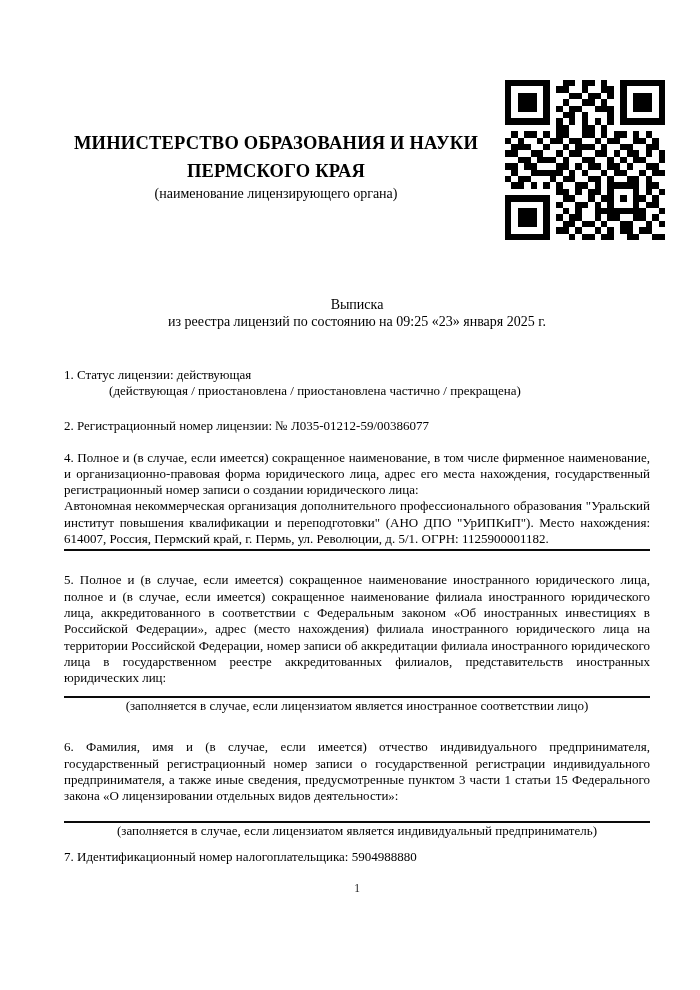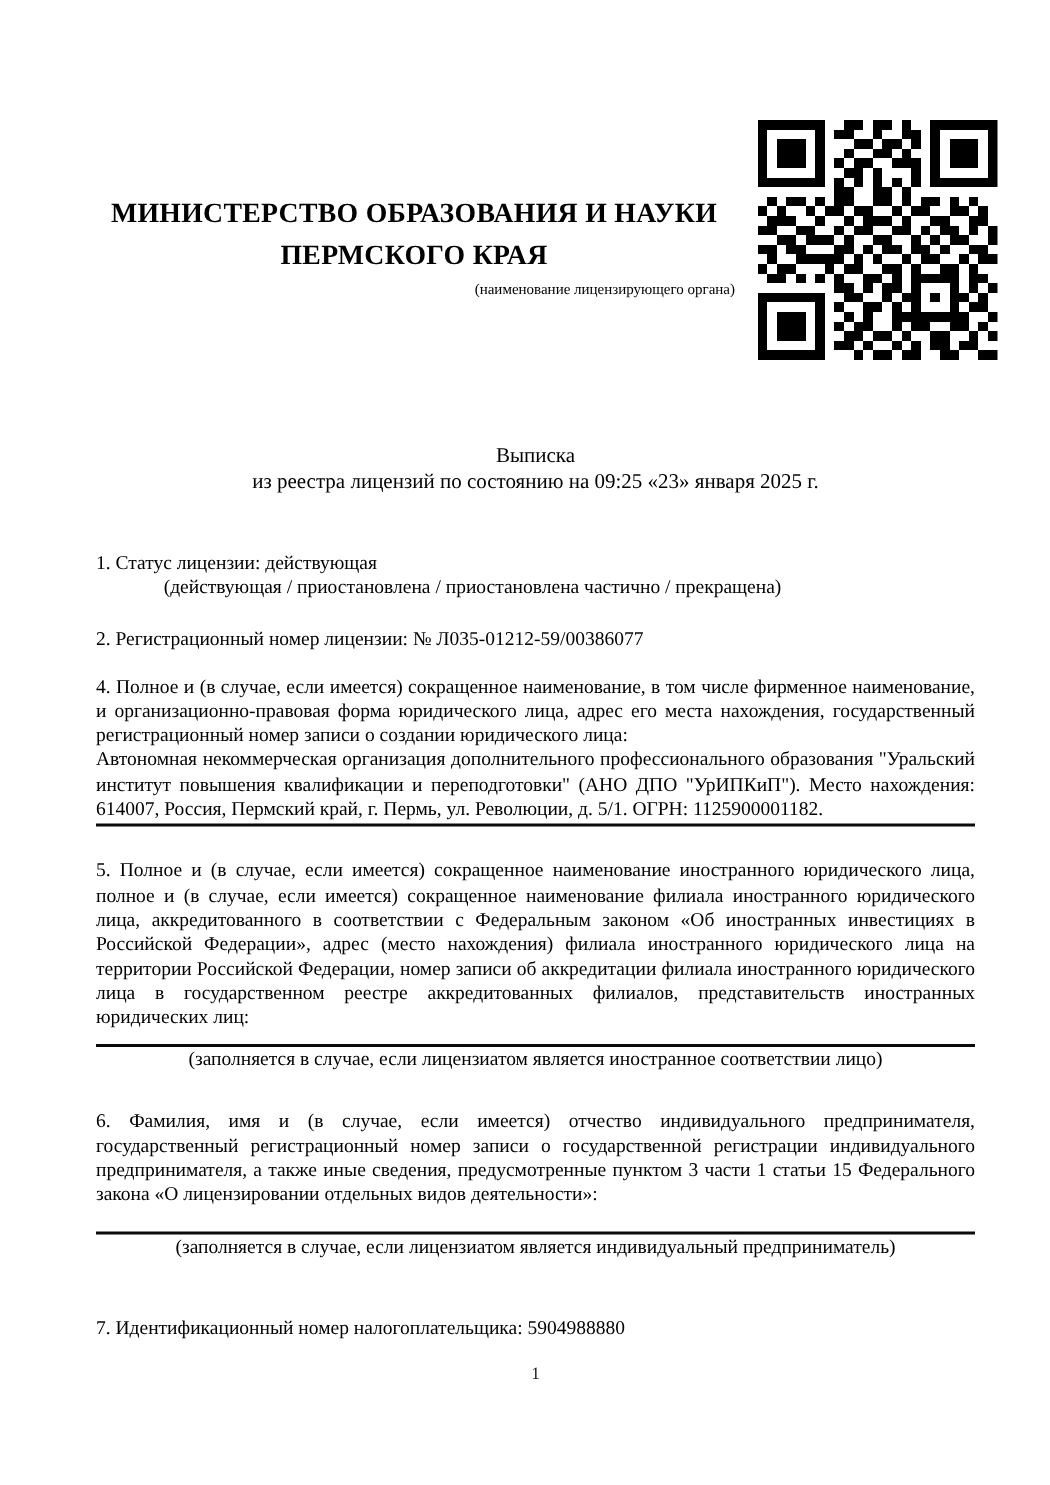--- a/index.html
+++ b/index.html
@@ -13,21 +13,21 @@
   .page { position: absolute; inset: 0; }
 
   .header {
     position: absolute; top: 129px; left: 62px; width: 428px;
     text-align: center;
   }
   .header-title {
     font-weight: bold; font-size: 18.5px; line-height: 28px;
     letter-spacing: 0.2px;
   }
-  .header-subtitle { font-size: 10px; line-height: 11px; margin-top: 3px; text-align: right; }
+  .header-subtitle { font-size: 14px; line-height: 11px; margin-top: 3px; }
 
   .qr {
     position: absolute; top: 80px; left: 505px;
     width: 160px; height: 160px;
   }
   .qr svg { width: 100%; height: 100%; display: block; }
 
   .content { position: absolute; top: 296px; left: 64px; width: 586px; }
 
   .doc-title { text-align: center; font-size: 14px; line-height: 17px; }
@@ -40,21 +40,21 @@
   .rule { border-top: 2px solid #0a0a0a; margin-top: 2px; height: 0; }
   .item-note { font-size: 13px; line-height: 12px; text-align: center; margin-top: 2px; }
 
   .item-1 { margin-bottom: 21px; }
   .item-1 .item-note { padding-right: 84px; }
   .item-2 { margin-bottom: 15px; }
   .item-3 { margin-bottom: 16px; }
   .item-4 { margin-bottom: 21px; }
   .item-5 { margin-bottom: 27px; }
   .item-5 .rule { margin-top: 10px; }
-  .item-6 { margin-bottom: 40px; }
+  .item-6 { margin-bottom: 12px; }
   .item-6 .rule { margin-top: 16px; }
 
   .footer { text-align: center; margin-top: 17px; font-size: 11.5px; color: #1a1a1a; }
 </style>
 </head>
 <body>
 
 <div class="page">
 
   <div class="header">

